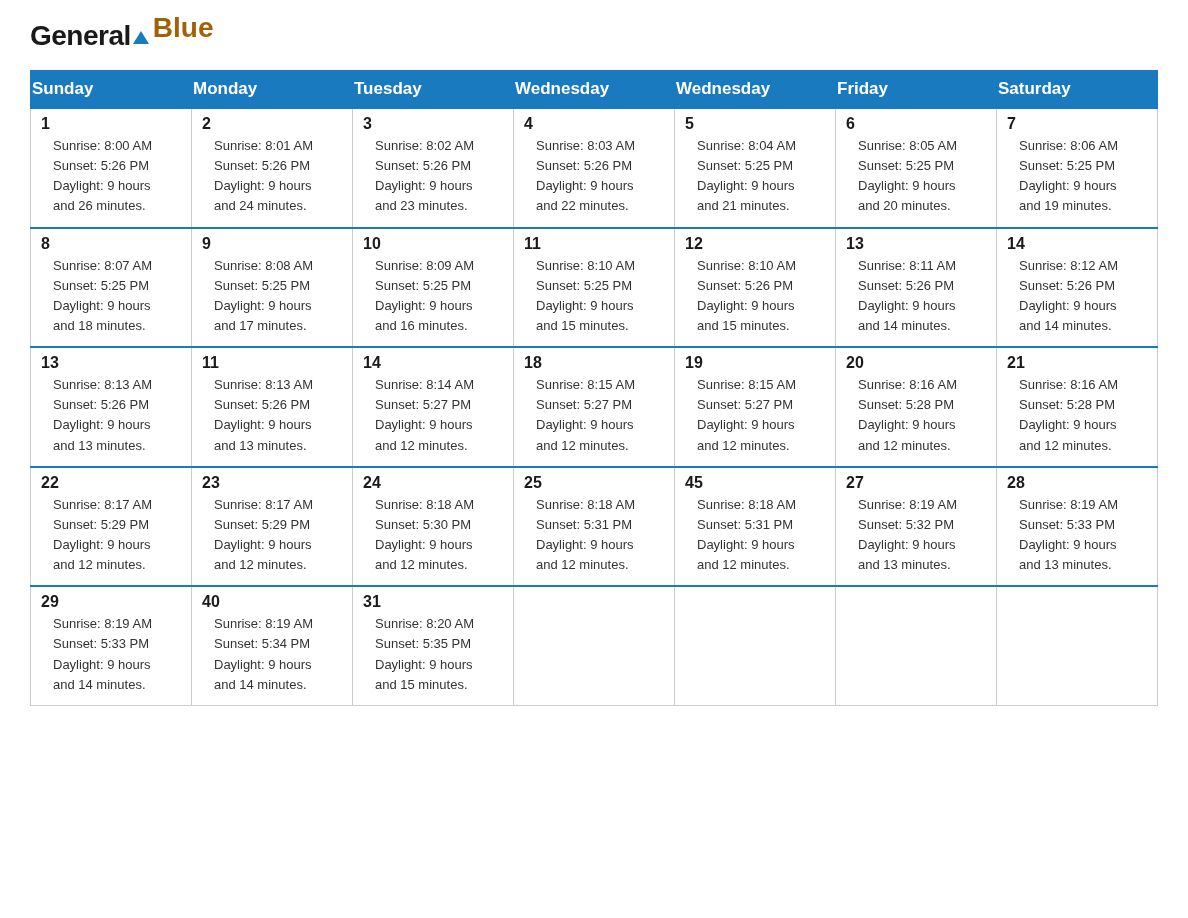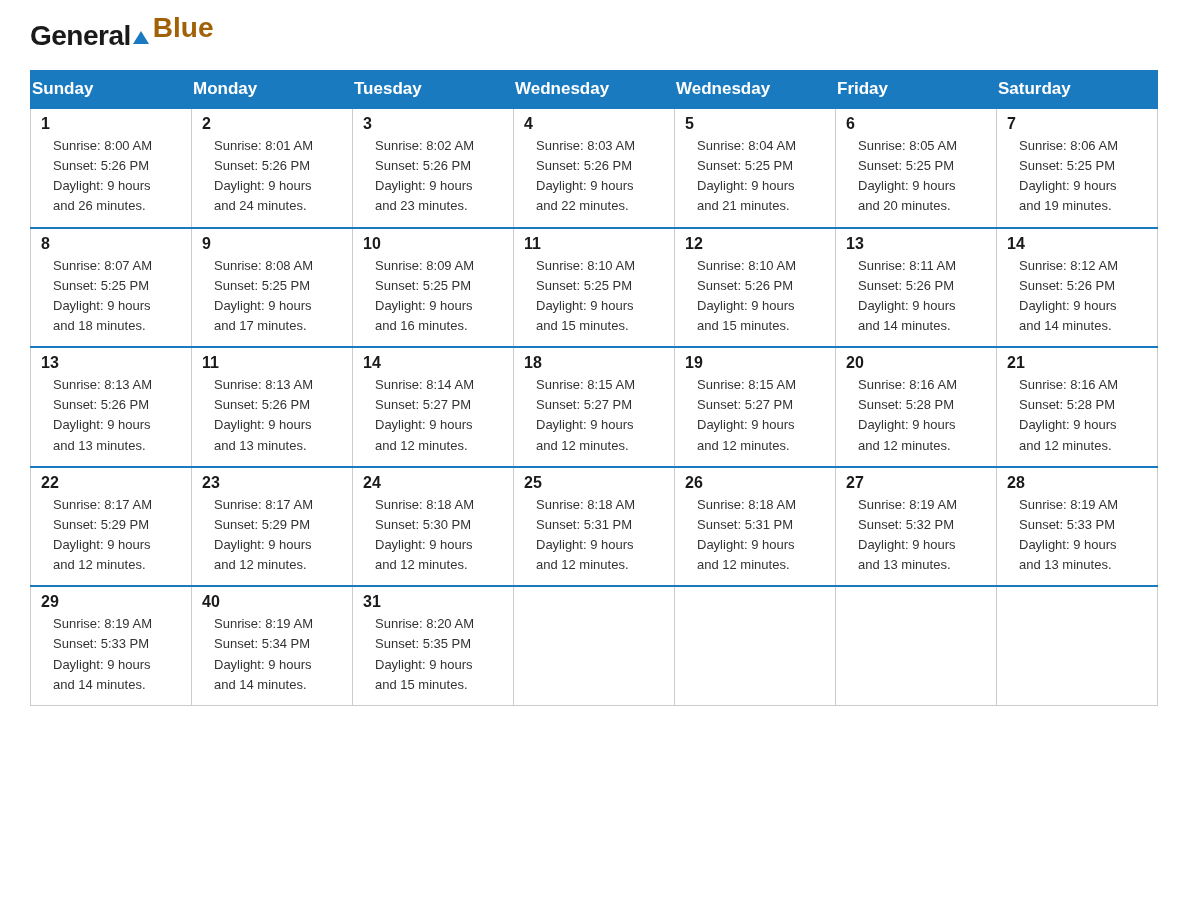--- a/index.html
+++ b/index.html
@@ -348,21 +348,21 @@
         <td>
         <span class="day-number">25</span>
         <div class="day-info">
           Sunrise: 8:18 AM<br>
           Sunset: 5:31 PM<br>
           Daylight: 9 hours<br>
           and 12 minutes.
         </div>
       </td>
         <td>
-        <span class="day-number">26</span>
+        <span class="day-number">45</span>
         <div class="day-info">
           Sunrise: 8:18 AM<br>
           Sunset: 5:31 PM<br>
           Daylight: 9 hours<br>
           and 12 minutes.
         </div>
       </td>
         <td>
         <span class="day-number">27</span>
         <div class="day-info">

